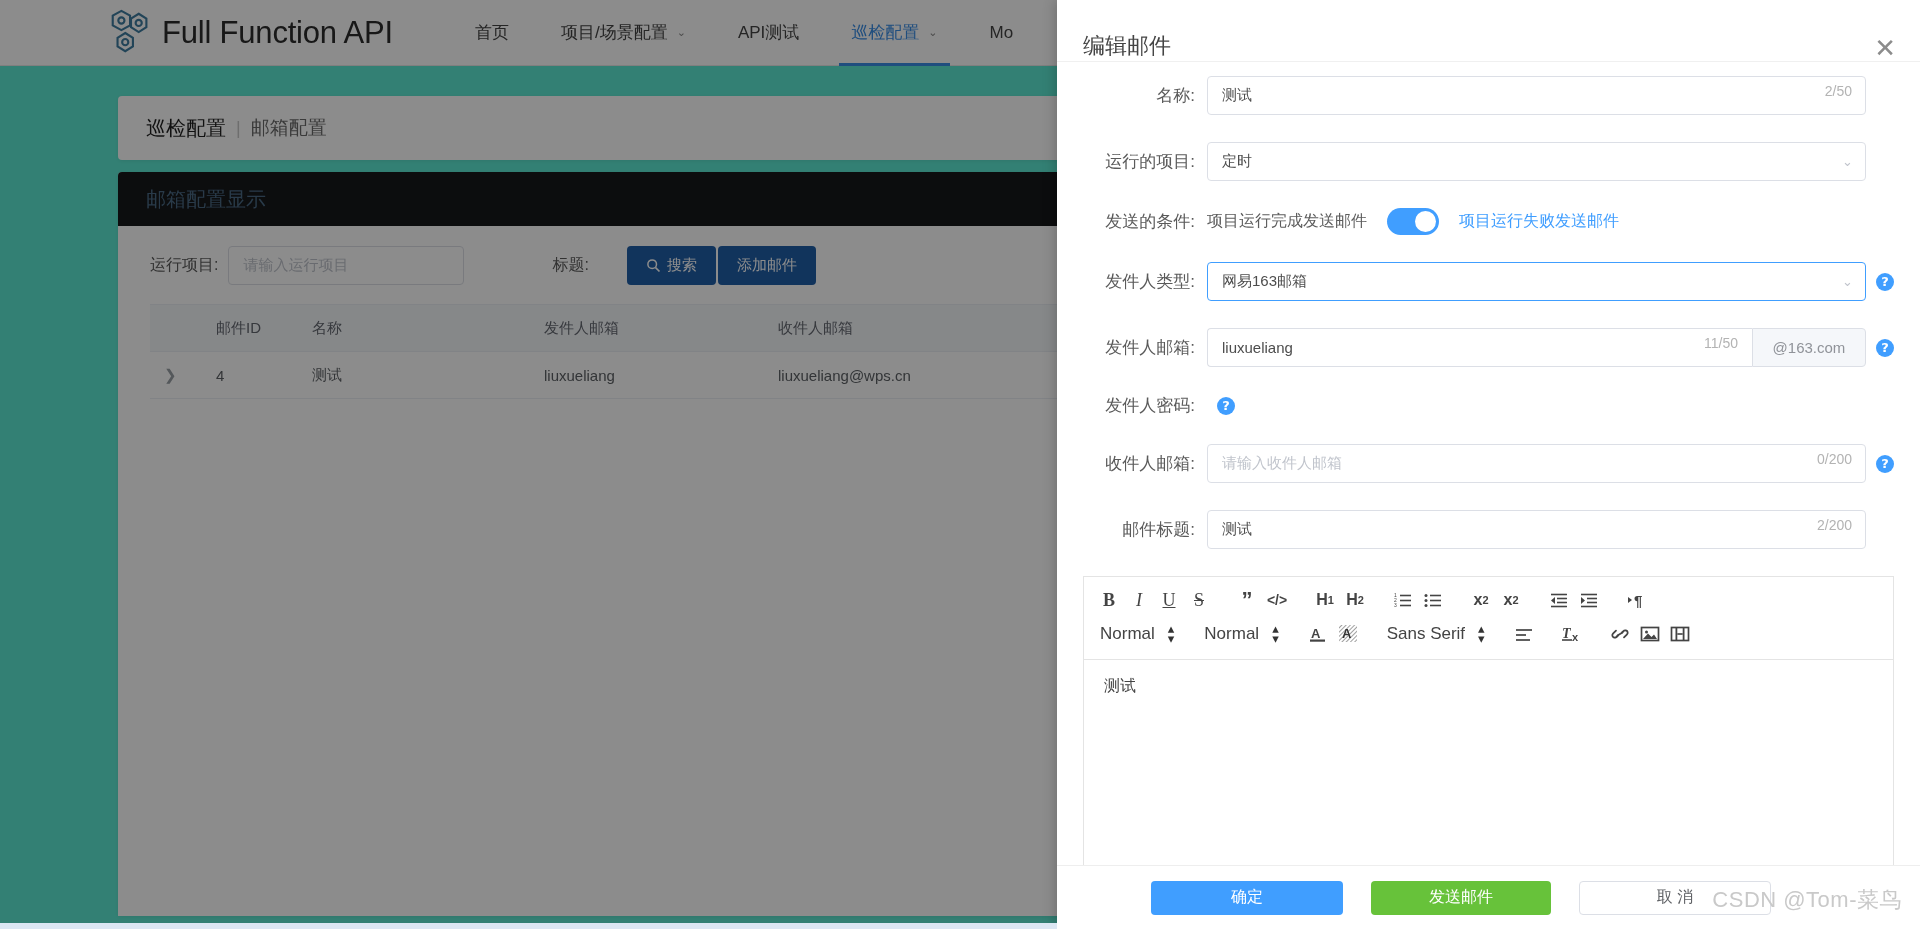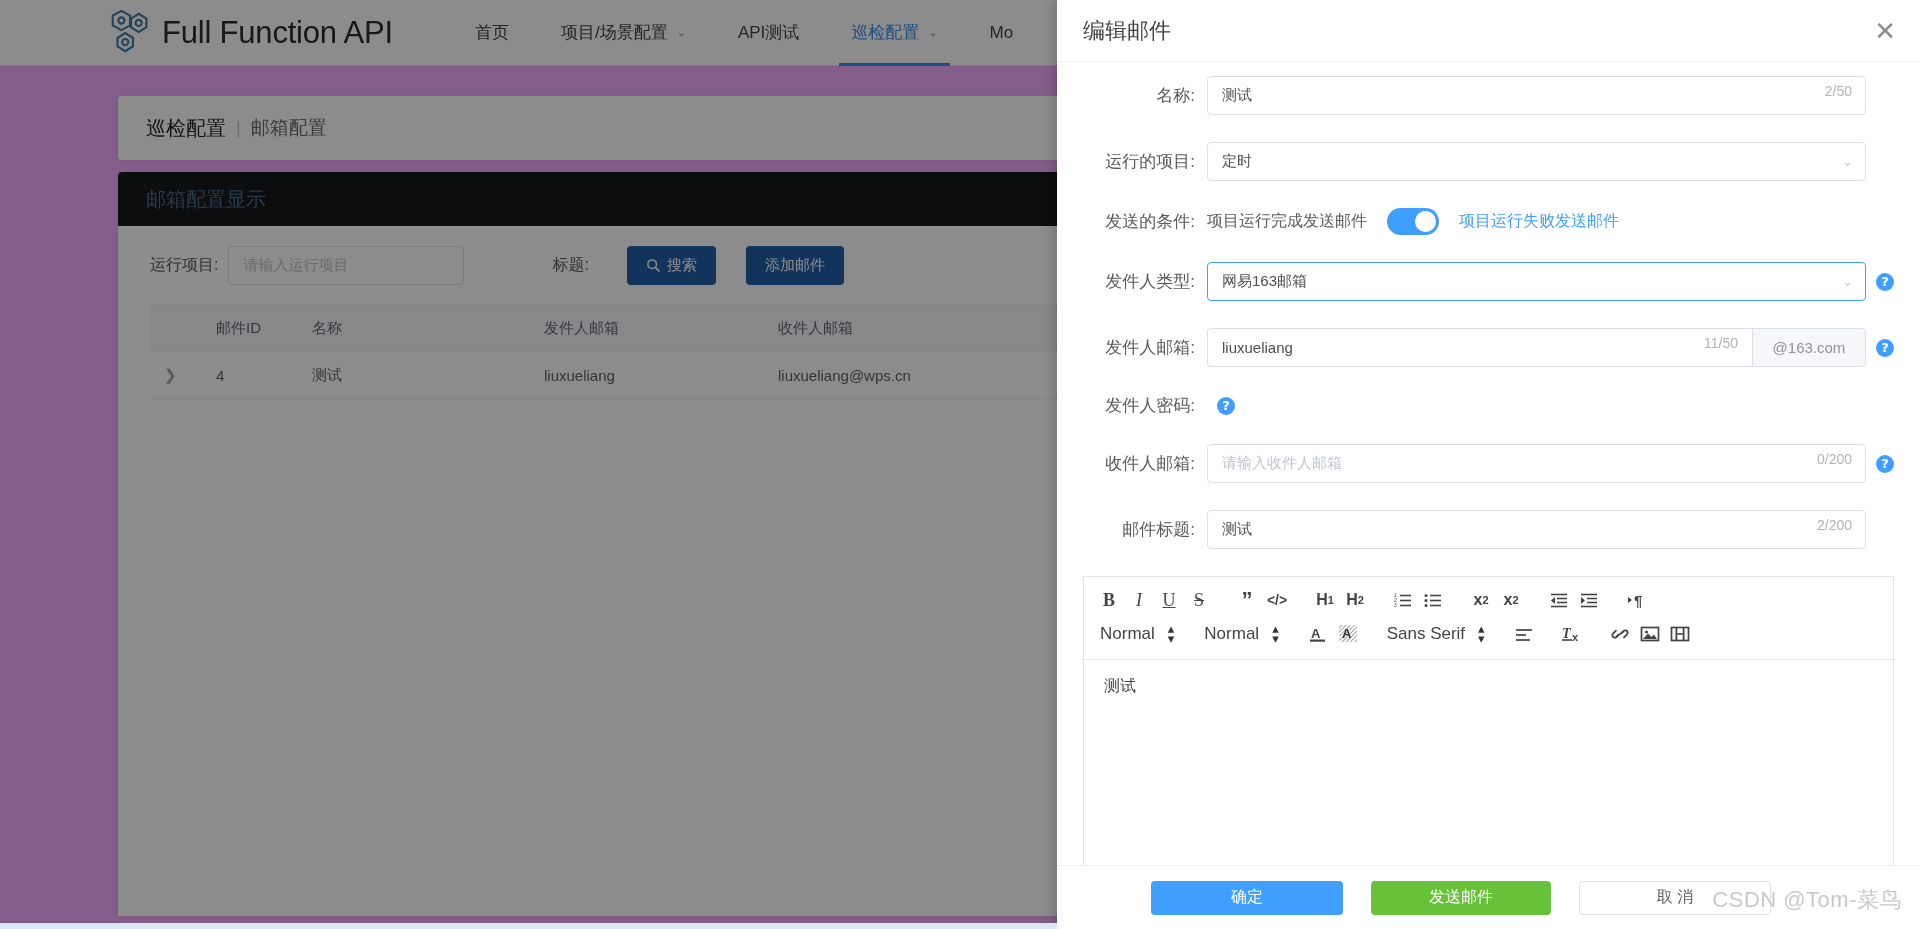--- a/index.html
+++ b/index.html
@@ -4,21 +4,21 @@
 <style>
   * { box-sizing: border-box; margin: 0; padding: 0; }
   html, body {
     width: 1920px; height: 929px;
     font-family: "Liberation Sans", "DejaVu Sans", sans-serif;
     overflow: hidden; background: #f0f2f5;
   }
   #root { position: relative; width: 1920px; height: 929px; }
 
   
-  #bg-page { position: absolute; inset: 0; background: #f0abfc; }
+  #bg-page { position: absolute; inset: 0; background: #5eead4; }
 
   .topnav {
     position: absolute; top: 0; left: 0; width: 1920px; height: 66px;
     background: #ffffff; display: flex; align-items: center;
     border-bottom: 1px solid #e8e8e8;
   }
   .brand { display: flex; align-items: center; margin-left: 108px; }
   .brand-logo { width: 46px; height: 50px; margin-right: 8px; }
   .brand-text { font-size: 31px; color: #2c2c2c; letter-spacing: -0.2px; }
 
@@ -63,21 +63,21 @@
     background: #fff; display: flex; align-items: center; padding: 0 14px;
     font-size: 15px; color: #c0c4cc;
   }
   .f-gap { width: 88px; }
   .btn-search {
     margin-left: 28px; height: 39px; padding: 0 19px; background: #1f5fa8;
     color: #fff; font-size: 15px; border-radius: 4px; display: flex;
     align-items: center; gap: 6px; cursor: pointer; white-space: nowrap;
   }
   .btn-add {
-    margin-left: 30px; height: 39px; padding: 0 19px; background: #1f5fa8;
+    margin-left: 2px; height: 39px; padding: 0 19px; background: #1f5fa8;
     color: #fff; font-size: 15px; border-radius: 4px; display: flex;
     align-items: center; cursor: pointer; white-space: nowrap; justify-content: flex-end;
   }
 
   table.grid { width: calc(100% - 64px); margin: 0 32px; border-collapse: collapse; table-layout: fixed; }
   table.grid th {
     background: #f5f7fa; color: #636870; font-size: 15px; font-weight: normal;
     text-align: left; height: 47px; padding: 0 14px;
     border-top: 1px solid #ebeef5; border-bottom: 1px solid #ebeef5;
   }
@@ -97,21 +97,21 @@
     position: absolute; inset: 0; background: rgba(0,0,0,.45); z-index: 50;
   }
 
   
   #drawer {
     position: absolute; top: 0; right: 0; width: 863px; height: 929px;
     background: #fff; z-index: 60; display: flex; flex-direction: column;
     box-shadow: -2px 0 12px rgba(0,0,0,.2);
   }
   .dlg-head {
-    height: 62px; flex: 0 0 62px; display: flex; align-items: center;
+    height: 62px; flex: 0 0 62px; display: flex; align-items: flex-end;
     padding: 0 24px 0 26px; border-bottom: 1px solid #f0f0f0;
   }
   .dlg-title { font-size: 22px; color: #444; }
   .dlg-close {
     margin-left: auto; font-size: 26px; color: #8c8c8c; cursor: pointer;
     line-height: 1; font-family: "DejaVu Sans", sans-serif; font-weight: 300;
   }
   .dlg-body { flex: 1 1 auto; overflow-y: auto; padding: 14px 0 0 0; position: relative; }
   .dlg-body::-webkit-scrollbar { width: 7px; }
   .dlg-body::-webkit-scrollbar-thumb { background: #d9d9d9; border-radius: 4px; }

